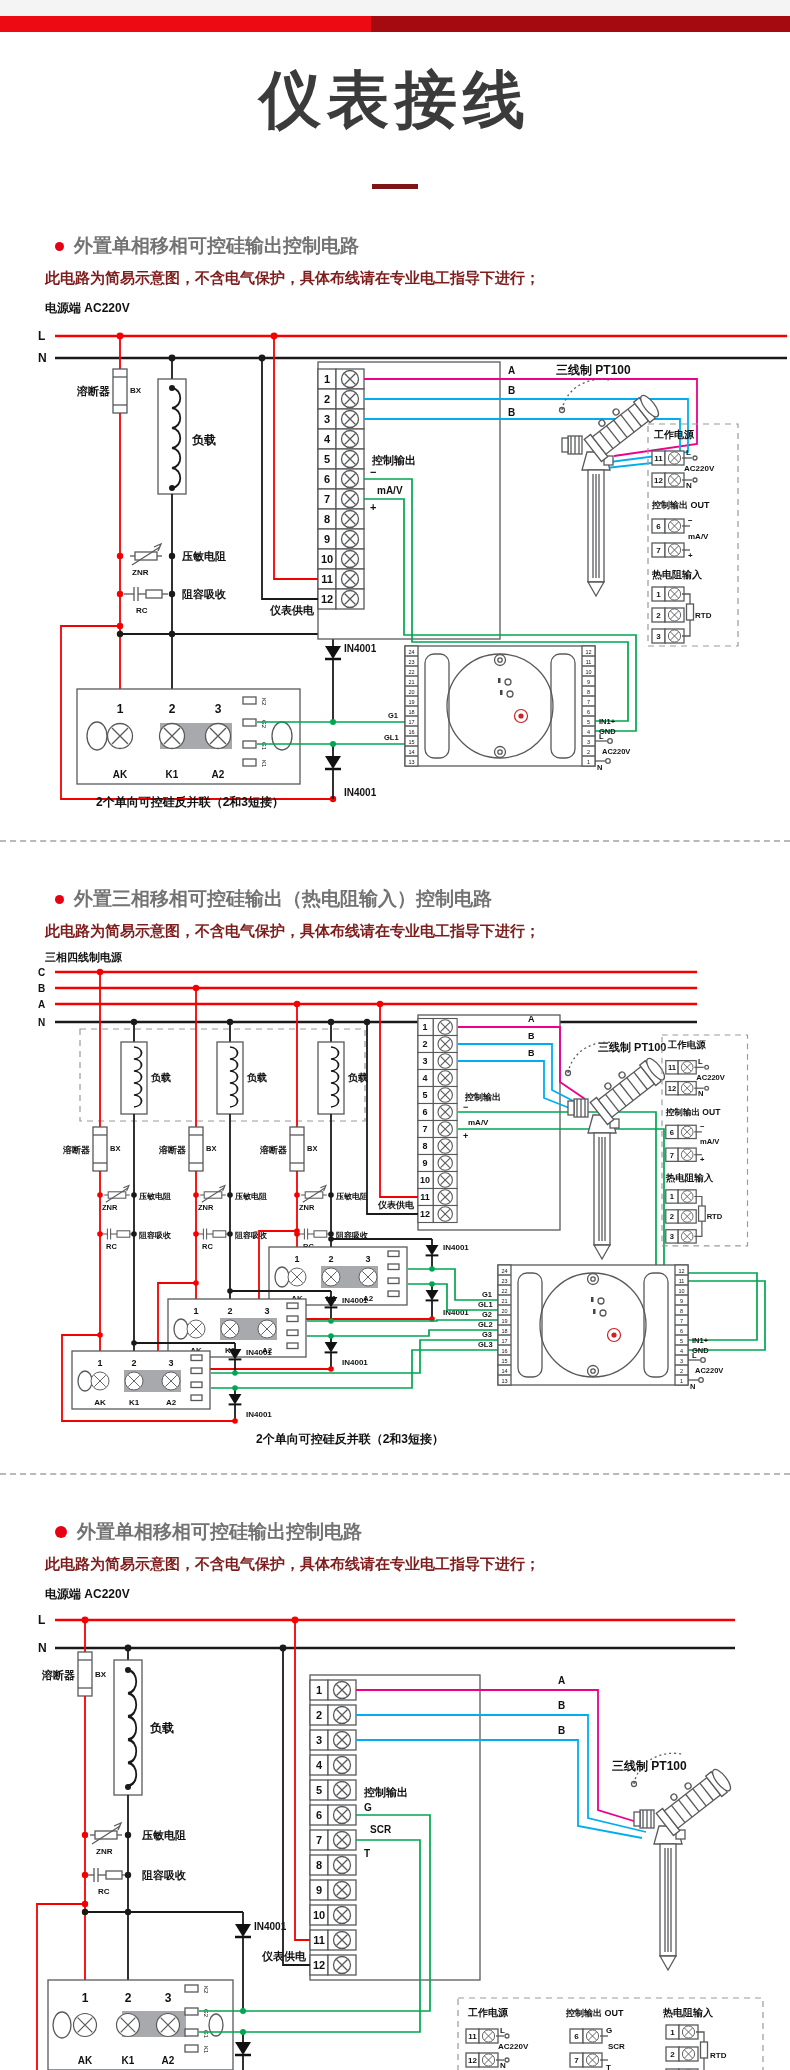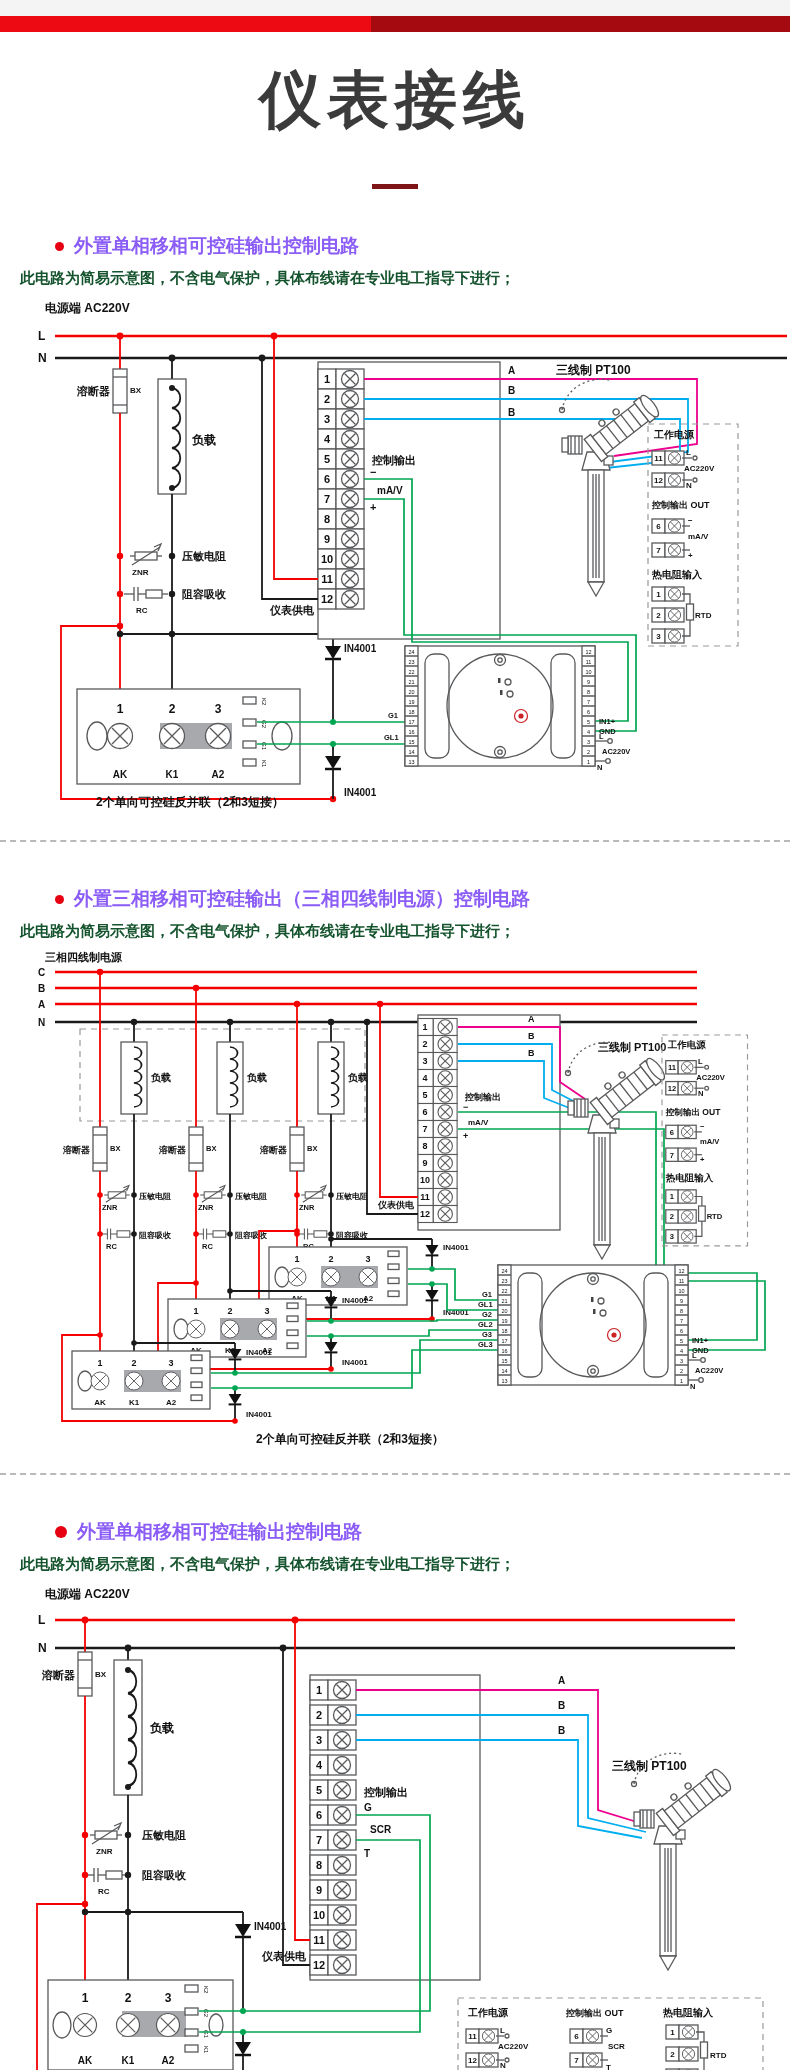--- a/index.html
+++ b/index.html
@@ -6,22 +6,22 @@
   .page{width:790px;height:2070px;margin:16px auto;background:#fff;position:relative;overflow:hidden;
         font-family:"Liberation Sans","DejaVu Sans",sans-serif;color:#111;}
   .topbar{height:16px;background:linear-gradient(90deg,#ee0a12 0 47%,#a50a10 47%);}
   .title-block{text-align:center;}
   .page-title{margin:26px 0 0;font-size:62px;font-weight:900;color:#3b3b3b;letter-spacing:6px;}
   .title-dash{width:46px;height:5px;background:#7f1416;margin:42px auto 0;}
   .sec{margin-top:44px;}
   .sec-head{display:flex;align-items:center;padding-left:55px;}
   .bullet{width:9px;height:9px;border-radius:50%;background:#e60012;margin-right:10px;flex:0 0 auto;}
   .bullet.big{width:12px;height:12px;}
-  .sec-title{margin:0;font-size:19px;font-weight:800;color:#8b5cf6;}
-  .sec-desc{margin:10px 0 0;padding-left:20px;font-size:15px;font-weight:700;color:#14532d;}
+  .sec-title{margin:0;font-size:19px;font-weight:800;color:#737373;}
+  .sec-desc{margin:10px 0 0;padding-left:45px;font-size:15px;font-weight:700;color:#7f1d1d;}
   .sep{border:none;border-top:2px dashed #b9b9b9;margin:16px 0 0;}
   svg{display:block;margin-top:6px;}
   svg text{font-family:"Liberation Sans","DejaVu Sans",sans-serif;fill:#111;}
   .wr{stroke:#f40000;fill:none;stroke-width:1.8}
   .wk{stroke:#1a1a1a;fill:none;stroke-width:1.8}
   .wg{stroke:#00a651;fill:none;stroke-width:1.7}
   .wm{stroke:#ec008c;fill:none;stroke-width:1.8}
   .wb{stroke:#00aeef;fill:none;stroke-width:1.8}
   .pw{stroke-width:2.4}
   .cmp{stroke:#58595b;fill:#fff;stroke-width:1.3}
@@ -369,21 +369,21 @@
       <use href="#probe" transform="translate(596,180)"></use>
       <use href="#vlegend" transform="translate(648,130)"></use>
     </svg>
   </div>
 
   <hr class="sep">
 
   <div class="sec">
     <div class="sec-head">
       <span class="bullet"></span>
-      <h2 class="sec-title">外置三相移相可控硅输出（三相四线制电源）控制电路</h2>
+      <h2 class="sec-title">外置三相移相可控硅输出（热电阻输入）控制电路</h2>
     </div>
     <p class="sec-desc">此电路为简易示意图，不含电气保护，具体布线请在专业电工指导下进行；</p>
 
     <svg width="790" height="510" viewBox="0 0 790 510">
       <g>
         <text x="45" y="14" class="t11 tb">三相四线制电源</text>
         <text x="38" y="29" class="t10 tb">C</text>
         <line x1="55" y1="25" x2="697" y2="25" class="wr pw"></line>
         <text x="38" y="45" class="t10 tb">B</text>
         <line x1="55" y1="41" x2="697" y2="41" class="wr pw"></line>

